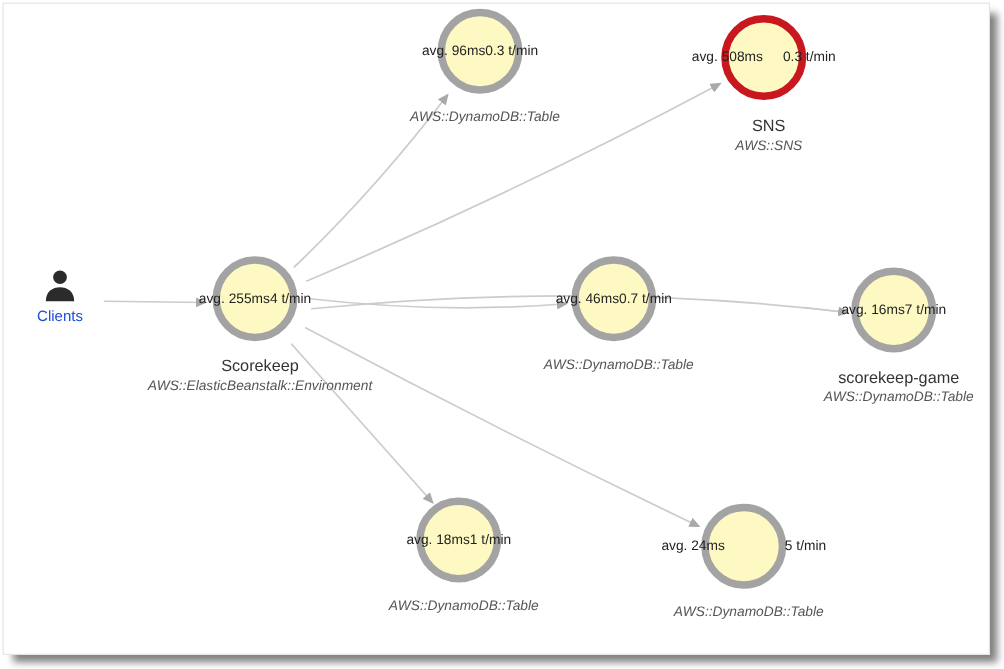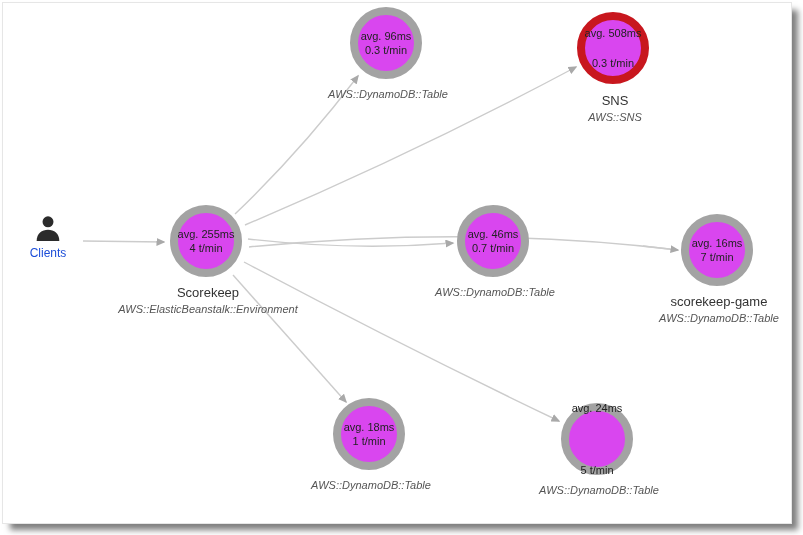--- a/index.html
+++ b/index.html
@@ -34,24 +34,23 @@
   }
   .node {
     position: absolute;
     text-align: center;
   }
   .ring {
     position: absolute;
     width: 56px;
     height: 56px;
     border-radius: 50%;
-    border: 8px solid #a3a3a3;
-    background: #d946ef;
+    border: 6px solid #a3a3a3;
+    background: #fef9c3;
     display: flex;
-    flex-direction: column;
     align-items: center;
     justify-content: center;
     cursor: pointer;
   }
   .ring.error { border-color: #c8171e; gap: 16px; }
   .stats {
     font-size: 11px;
     line-height: 14px;
     color: #222222;
     white-space: nowrap;

